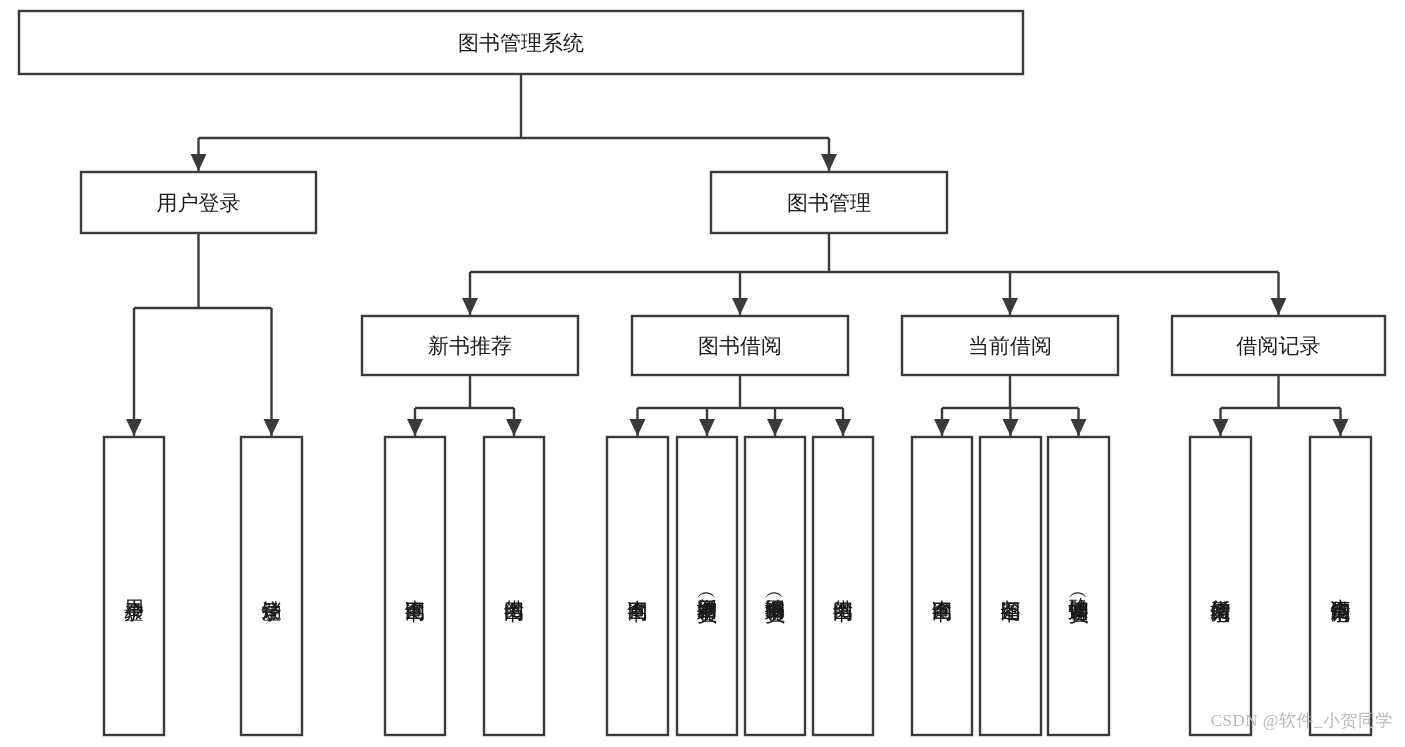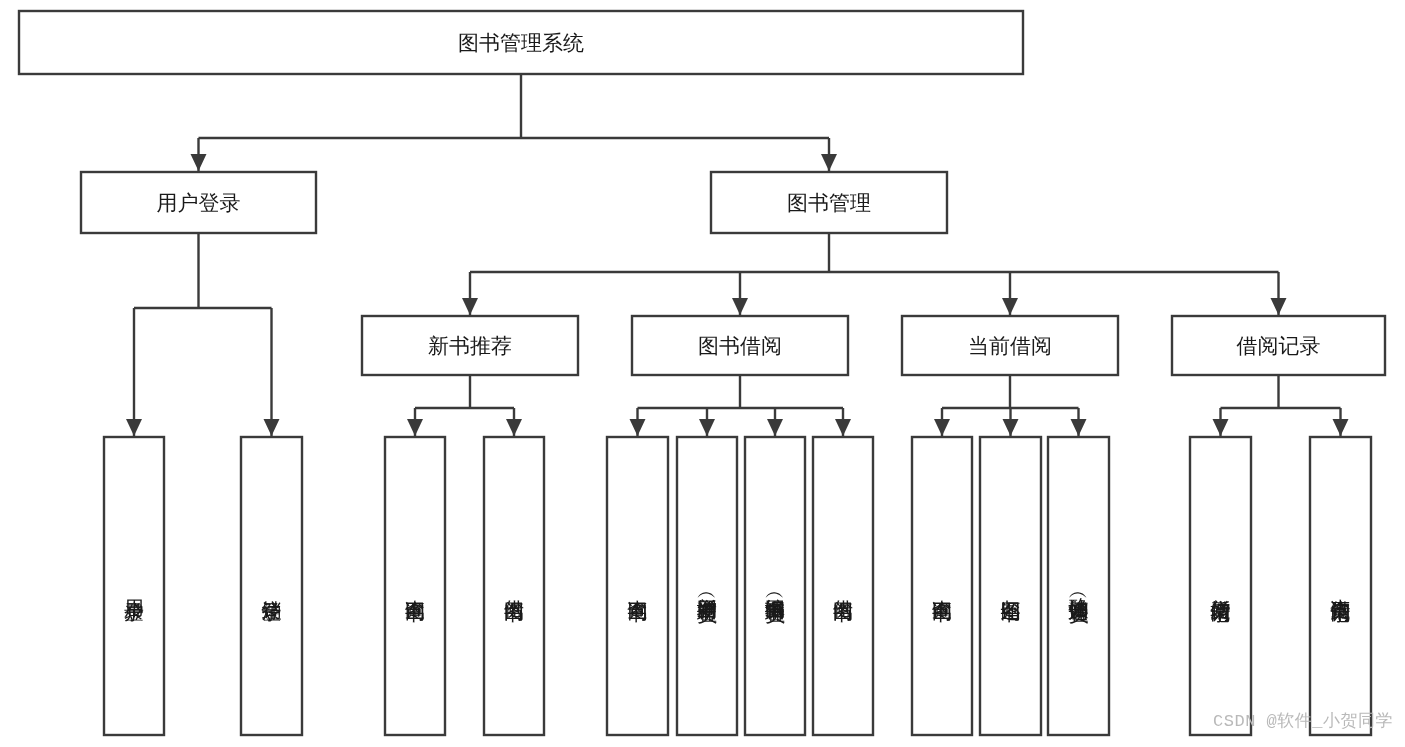--- a/index.html
+++ b/index.html
@@ -61,21 +61,21 @@
     letter-spacing: 1px;
     text-align: center;
     white-space: nowrap;
     pointer-events: none;
     user-select: none;
   }
   .watermark {
     position: absolute;
     right: 12px;
     bottom: 6px;
-    font-family: Liberation Mono, monospace;
+    font-family: Liberation Serif, serif;
     font-size: 17px;
     color: #b9b9b9;
     letter-spacing: 0.5px;
     user-select: none;
     white-space: nowrap;
   }
 </style>
 </head>
 <body>
 

